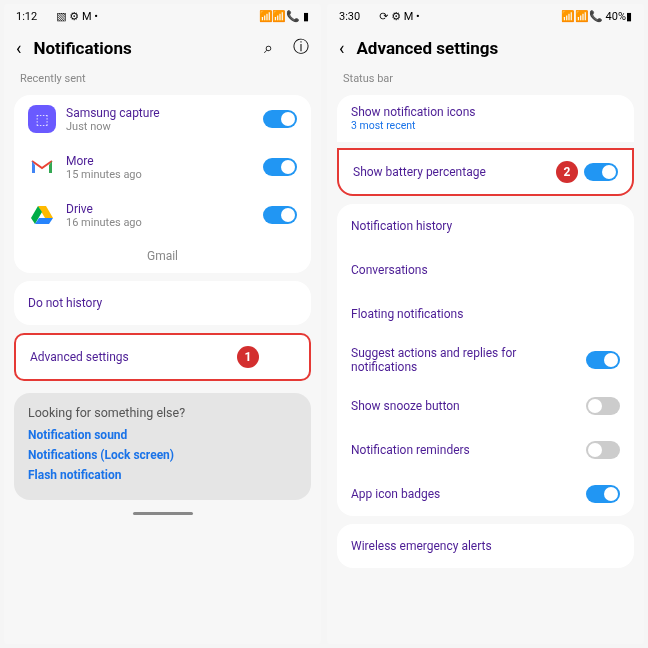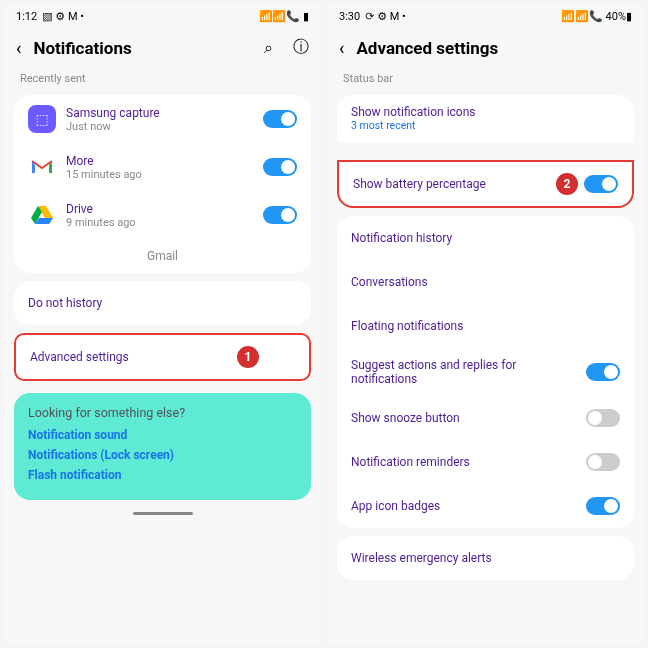--- a/index.html
+++ b/index.html
@@ -1,19 +1,19 @@
 <!DOCTYPE html>
 <html><head>
 <meta charset="utf-8">
 <style>
 *{margin:0;padding:0;box-sizing:border-box;font-family:-apple-system,Roboto,sans-serif}
 body{background:#f5f5f5;width:648px;height:648px;display:flex;gap:6px;padding:4px}
 .screen{flex:1;background:#f7f7f7;border-radius:4px;overflow:hidden;display:flex;flex-direction:column;font-size:13px}
 .status{display:flex;justify-content:space-between;padding:6px 12px;font-size:11px;color:#000}
-.status-icons{display:flex;gap:5px;align-items:center}
+.status-icons{display:flex;gap:19px;align-items:center}
 .header{display:flex;align-items:center;padding:8px 12px;gap:12px}
 .back{font-size:18px;cursor:pointer}
 .title{font-size:17px;font-weight:700;flex:1}
 .hicon{font-size:16px;margin-left:8px}
 .section-label{padding:6px 16px;font-size:11px;color:#888}
 .card{background:#fff;margin:4px 10px;border-radius:16px;overflow:hidden}
 .row{display:flex;align-items:center;padding:10px 14px;gap:10px;min-height:44px}
 .app-icon{width:28px;height:28px;border-radius:8px;display:flex;align-items:center;justify-content:center;font-size:14px;color:#fff;flex-shrink:0}
 .row-text{flex:1}
 .row-title{font-size:12px;color:#4c1d95}
@@ -21,21 +21,21 @@
 .link{font-size:10.5px;color:#1a73e8}
 .toggle{width:34px;height:18px;border-radius:10px;position:relative;cursor:pointer}
 .toggle.on{background:#2196f3}
 .toggle.off{background:#ccc}
 .toggle::after{content:'';position:absolute;width:14px;height:14px;background:#fff;border-radius:50%;top:2px}
 .toggle.on::after{right:2px}
 .toggle.off::after{left:2px}
 .more{text-align:center;padding:10px;color:#888;font-size:12px}
 .callout{border:2px solid #e53935;border-radius:10px;position:relative}
 .badge{position:absolute;top:50%;transform:translateY(-50%);width:22px;height:22px;background:#d32f2f;color:#fff;border-radius:50%;display:flex;align-items:center;justify-content:center;font-size:12px;font-weight:bold}
-.suggest{background:#5eead4;margin:8px 10px;border-radius:16px;padding:12px 14px}
+.suggest{background:#e5e5e5;margin:8px 10px;border-radius:16px;padding:12px 14px}
 .suggest-title{font-size:12.5px;color:#555;margin-bottom:8px}
 .suggest a{display:block;color:#1a73e8;font-size:12px;font-weight:700;margin:6px 0;text-decoration:none}
 .handle{width:60px;height:3px;background:#888;border-radius:2px;margin:4px auto}
 .gm{width:28px;height:28px;display:flex;align-items:center;justify-content:center}
 </style>
 </head>
 <body>
 
 <div class="screen">
   <div class="status">
@@ -83,21 +83,21 @@
     <div class="row">
       <div class="gm">
           <svg width="22" height="20" viewBox="0 0 22 20">
             <path d="M7 1h8l7 12h-8z" fill="#ffba00"></path>
             <path d="M7 1L0 13l4 6 7-12z" fill="#00ac47"></path>
             <path d="M4 19h14l4-6H8z" fill="#2684fc"></path>
           </svg>
         </div>
       <div class="row-text">
           <div class="row-title">Drive</div>
-          <div class="row-sub">9 minutes ago</div>
+          <div class="row-sub">16 minutes ago</div>
         </div>
       <div class="toggle on"></div>
     </div>
     <div class="more">Gmail</div>
   </div>
   <div class="card">
     <div class="row">
         <div class="row-title">Do not history</div>
       </div>
   </div>
@@ -132,21 +132,21 @@
   </div>
   <div class="section-label">Status bar</div>
   <div class="card" style="margin-bottom:0;border-radius:16px 16px 0 0">
     <div class="row">
       <div class="row-text">
           <div class="row-title">Show notification icons</div>
           <div class="link">3 most recent</div>
         </div>
     </div>
   </div>
-  <div class="card callout" style="margin-top:18px;border-radius:0 0 16px 16px;position:relative">
+  <div class="card callout" style="margin-top:6px;border-radius:0 0 16px 16px;position:relative">
     <div class="row">
       <div class="row-text">
           <div class="row-title">Show battery percentage</div>
         </div>
       <div class="badge" style="right:54px">2</div>
       <div class="toggle on"></div>
     </div>
   </div>
   <div class="card">
     <div class="row">

